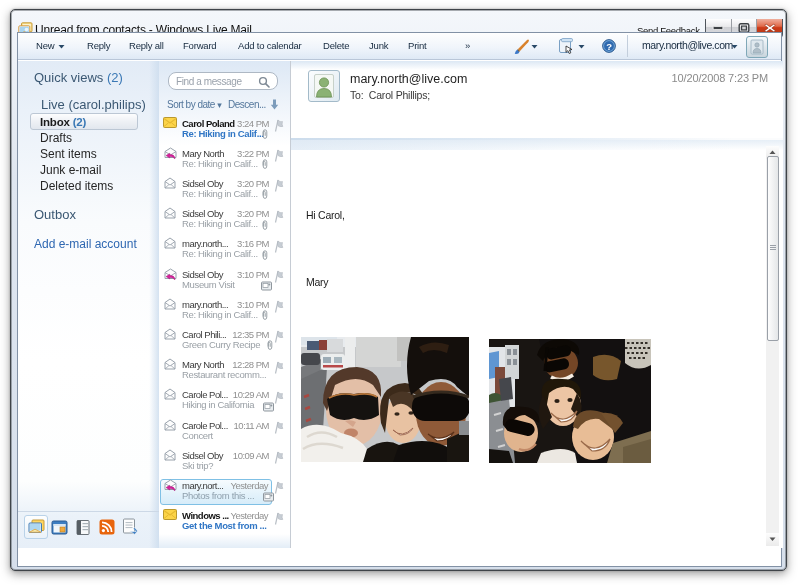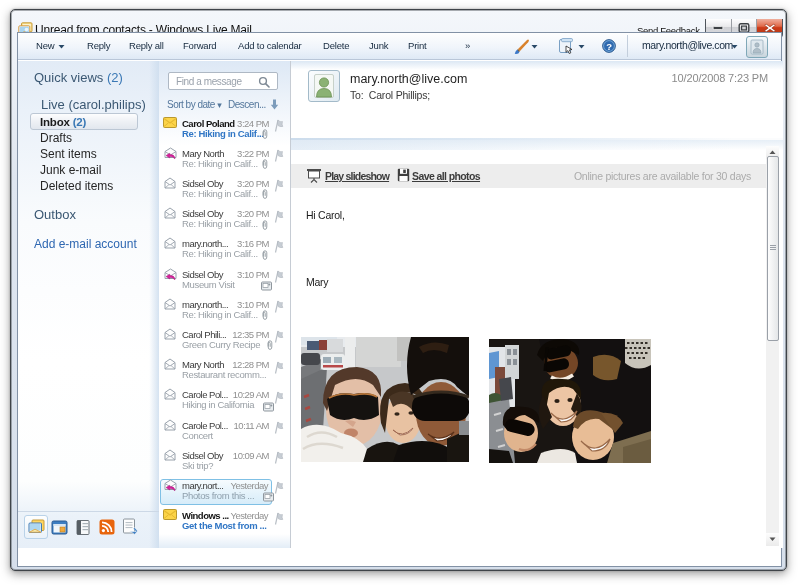--- a/index.html
+++ b/index.html
@@ -196,21 +196,21 @@
       </svg>
       <svg style="position:absolute;left:104px;top:457px" width="17" height="18" viewBox="0 0 17 18">
         <rect x="1.5" y="1" width="11" height="14" rx="1" fill="#fdfdfd" stroke="#8a949c"></rect>
         <rect x="3.5" y="4" width="7" height="1.1" fill="#b9c1c7"></rect>
         <rect x="3.5" y="6.5" width="7" height="1.1" fill="#b9c1c7"></rect>
         <rect x="3.5" y="9" width="7" height="1.1" fill="#b9c1c7"></rect>
         <path d="M9 12.5 L15.5 12.5 L12.8 9.8 L14.2 8.6 L17 12 L14.2 15.4 L12.8 14.2 Z" fill="#3d7ec2" stroke="#fff" stroke-width=".5" transform="translate(-1.5,1)"></path>
       </svg>
     </div>
     <div id="list">
-      <div style="position:absolute;left:9px;top:11px;width:110px;height:18px;border:1px solid #aeb8c4;border-radius:2px;background:#fff">
+      <div style="position:absolute;left:9px;top:11px;width:110px;height:18px;border:1px solid #aeb8c4;border-radius:8px;background:#fff">
         <span style="position:absolute;left:7px;top:3px;font-size:10px;letter-spacing:-.4px;color:#9aa2ac">Find a message</span>
         <svg style="position:absolute;right:7px;top:3px" width="12" height="12" viewBox="0 0 12 12">
               <circle cx="5" cy="5" r="3.4" fill="none" stroke="#7d8894" stroke-width="1.4"></circle>
               <path d="M7.6 7.6 L11 11" stroke="#7d8894" stroke-width="1.6" stroke-linecap="round"></path>
             </svg>
       </div>
       <div style="position:absolute;left:8px;top:37.5px;font-size:10px;color:#54779c;letter-spacing:-.5px">Sort by date <span style="font-size:9px">▾</span>&nbsp;&nbsp; Descen...</div>
       <svg style="position:absolute;left:111px;top:38px" width="9" height="11" viewBox="0 0 9 11">
             <path d="M4.5 10.5 L0.8 5.8 L3 5.8 L3 0.5 L6 0.5 L6 5.8 L8.2 5.8 Z" fill="#7d9cbb"></path>
           </svg>
@@ -408,36 +408,20 @@
           <rect x="1.5" y="0.5" width="19" height="23" rx="1.5" fill="#f5f8f4" stroke="#bcc8be" stroke-width=".8"></rect>
           <circle cx="11" cy="8.5" r="4.6" fill="#8bb274" stroke="#688f50" stroke-width=".8"></circle>
           <path d="M3.5 23 Q3.5 14.5 11 14.5 Q18.5 14.5 18.5 23 Z" fill="#8bb274" stroke="#688f50" stroke-width=".8"></path>
         </svg>
       </div>
       <div style="position:absolute;left:59px;top:11px;font-size:12.5px;color:#1f1f1f">mary.north@live.com</div>
       <div style="position:absolute;left:59px;top:28px;font-size:10.5px;letter-spacing:-.2px;color:#3a3a3a">To: &nbsp;Carol Phillips;</div>
       <div style="position:absolute;right:15px;top:11px;font-size:11px;color:#8b8b8b;letter-spacing:-.15px">10/20/2008 7:23 PM</div>
       <div style="position:absolute;left:0;top:76.5px;width:492px;height:2px;background:linear-gradient(to right,#ccdcec,#e4edf6 55%,#fbfcfd 90%)"></div>
       <div style="position:absolute;left:0;top:78.5px;width:492px;height:10px;background:linear-gradient(to bottom, rgba(222,233,244,.75), rgba(255,255,255,0)), linear-gradient(to right, rgba(226,236,246,.9), rgba(240,246,251,.45) 55%, rgba(255,255,255,0) 90%)"></div>
-      <div style="position:absolute;left:0;top:103px;width:475px;height:24px;background:#ededed">
-        <svg style="position:absolute;left:15px;top:4px" width="16" height="15" viewBox="0 0 16 15">
-          <rect x="1" y="1" width="14" height="2" fill="#4a4a4a"></rect>
-          <rect x="2.5" y="3" width="11" height="7" fill="#fdfdfd" stroke="#4a4a4a" stroke-width="1"></rect>
-          <path d="M8 10 L8 12.5 M5 14.5 L8 11.5 L11 14.5" stroke="#4a4a4a" stroke-width="1.1" fill="none"></path>
-        </svg>
-        <span style="position:absolute;left:34px;top:6px;font-size:10.5px;font-weight:bold;color:#3c3c3c;text-decoration:underline;letter-spacing:-.8px">Play slideshow</span>
-        <svg style="position:absolute;left:106px;top:4px" width="13" height="14" viewBox="0 0 13 14">
-          <rect x="0.8" y="0.8" width="11.4" height="12.4" rx="1" fill="#3f3f3f"></rect>
-          <rect x="3" y="0.8" width="7" height="5" fill="#fdfdfd"></rect>
-          <rect x="6.2" y="1.6" width="2.6" height="3.4" fill="#3f3f3f"></rect>
-          <rect x="2.4" y="8" width="8.2" height="5.2" fill="#fdfdfd"></rect>
-        </svg>
-        <span style="position:absolute;left:121px;top:6px;font-size:10.5px;font-weight:bold;color:#3c3c3c;text-decoration:underline;letter-spacing:-.6px">Save all photos</span>
-        <span style="position:absolute;right:15px;top:6px;font-size:10.5px;color:#ababab;letter-spacing:-.25px">Online pictures are available for 30 days</span>
-      </div>
       <div style="position:absolute;left:15px;top:148px;font-size:10.5px;letter-spacing:-.25px;color:#1c1c1c">Hi Carol,</div>
       <div style="position:absolute;left:15px;top:215px;font-size:10.5px;letter-spacing:-.25px;color:#1c1c1c">Mary</div>
       <div id="photo1" style="position:absolute;left:10px;top:276px;width:168px;height:125px">
         <svg width="168" height="125" viewBox="0 0 168 125">
           <rect width="168" height="125" fill="#c6c8ca"></rect>
           <rect x="0" y="0" width="168" height="10" fill="#e8ebee"></rect>
           <rect x="0" y="0" width="36" height="8" fill="#dde4ea"></rect>
           <rect x="6" y="4" width="12" height="9" fill="#4a5a74"></rect>
           <rect x="18" y="3" width="9" height="10" fill="#8a4038"></rect>
           <rect x="26" y="2" width="16" height="13" fill="#d8dadc"></rect>

